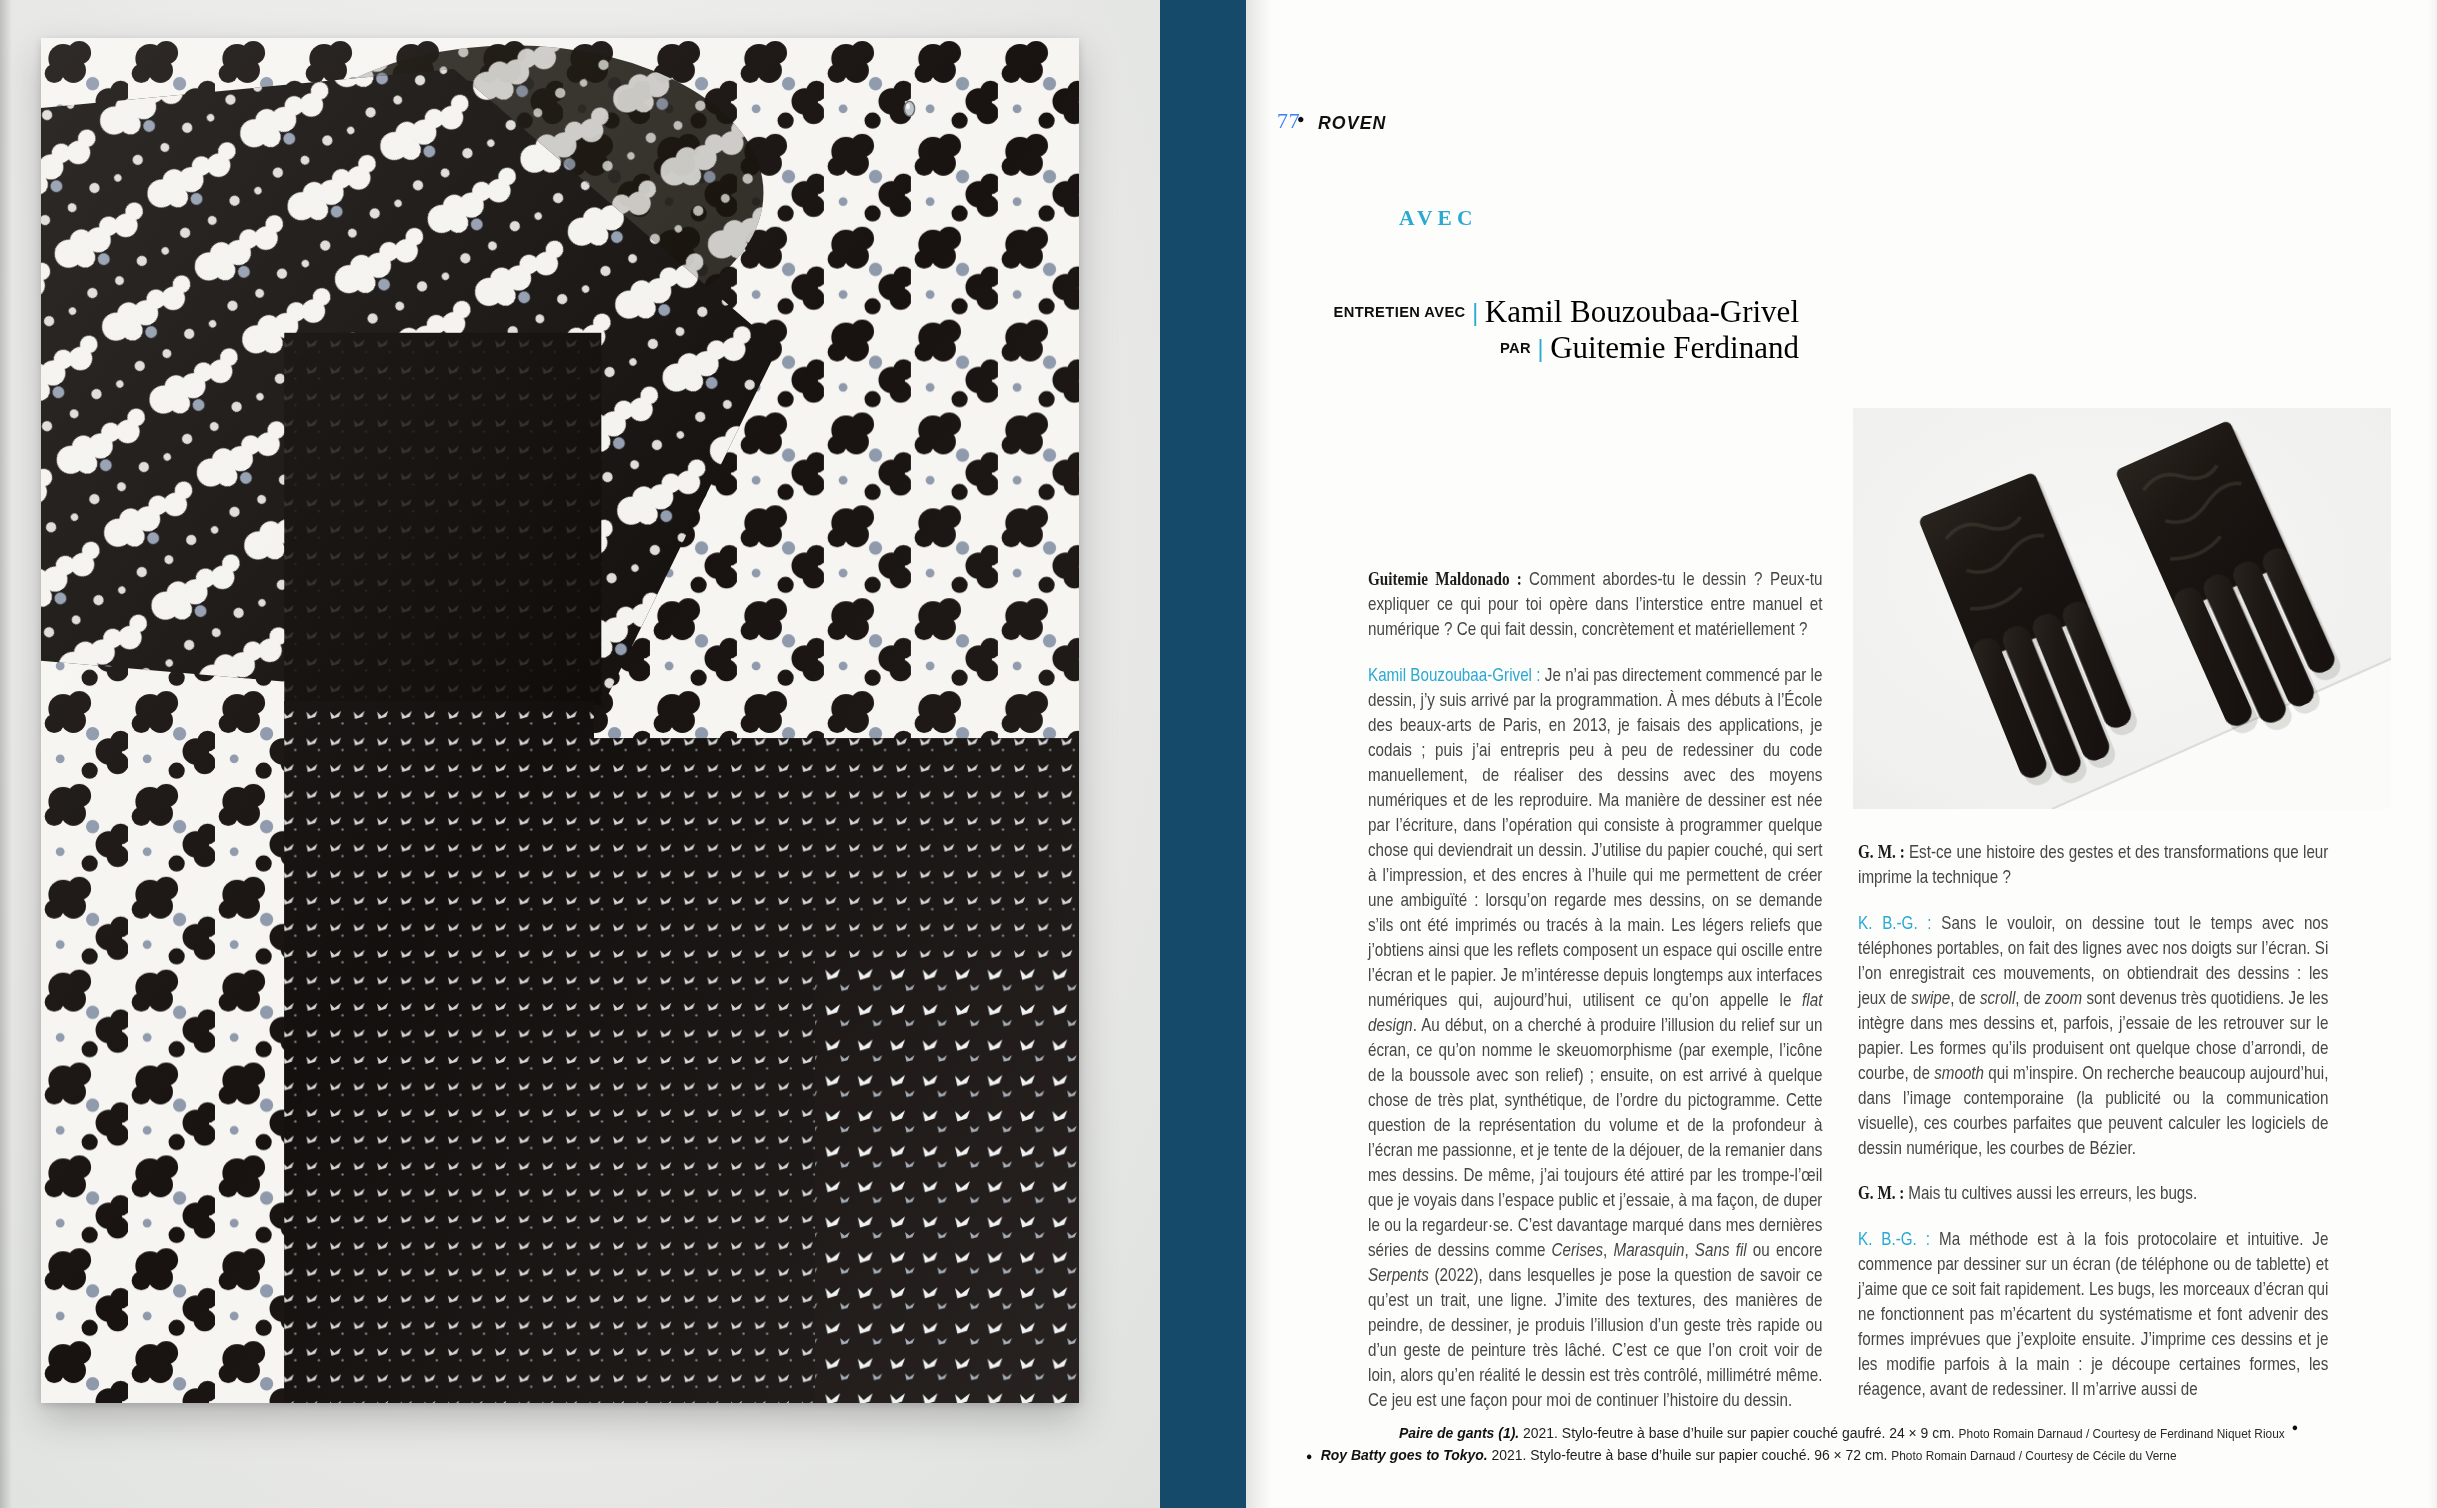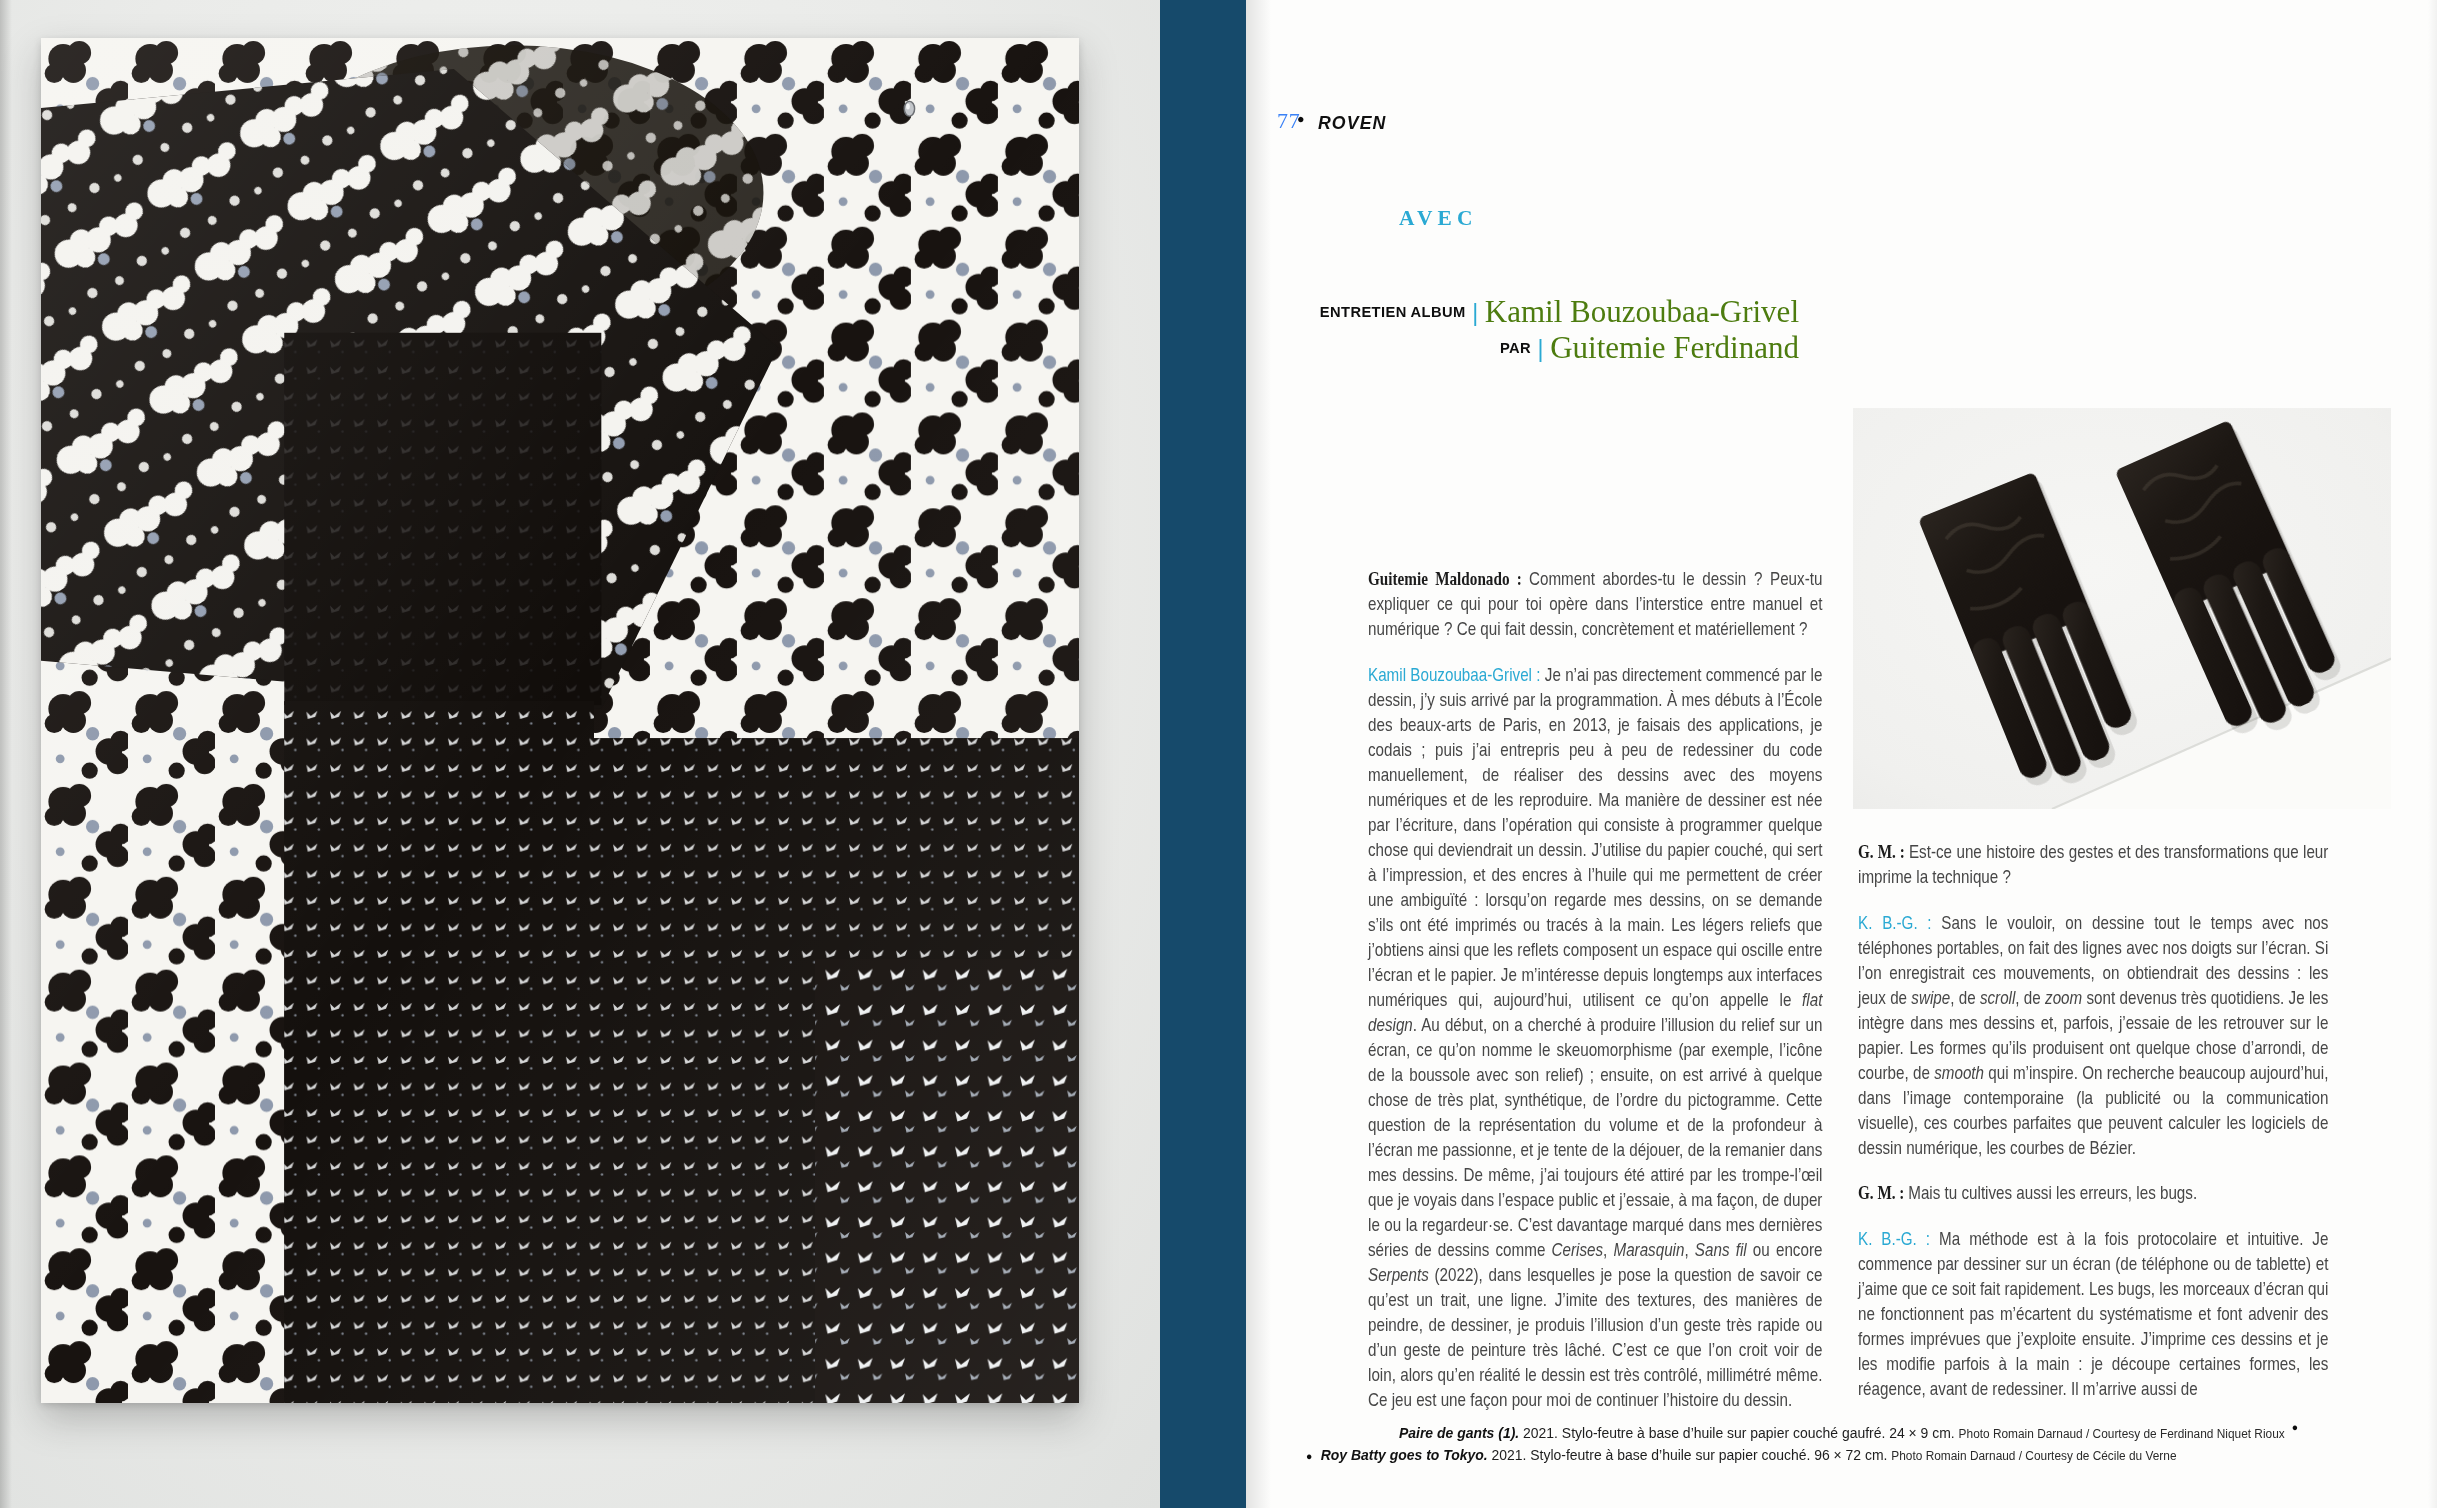--- a/index.html
+++ b/index.html
@@ -32,21 +32,21 @@
   .magname{left:72px;top:113px;font-size:17.7px;font-weight:bold;font-style:italic;letter-spacing:1.1px;color:#101010;}
 
   .kicker{left:153px;top:206px;font-family:"Liberation Serif",serif;font-weight:bold;
           font-size:21.4px;letter-spacing:5.2px;color:var(--cyan,#2aa9d3);}
   .title{left:138px;top:243px;font-size:30px;letter-spacing:1.6px;color:var(--title,#1d4c66);}
 
   .byline{right:639px;top:296px;text-align:right;white-space:nowrap;line-height:1;}
   .byline .row{margin-bottom:5.2px;}
   .by-label{font-size:14.7px;font-weight:bold;letter-spacing:0.4px;color:#0e0e0e;position:relative;top:-5.2px;}
   .by-sep{color:var(--cyan,#2aa9d3);font-size:23px;margin:0 6.6px;position:relative;top:-1.5px;font-weight:300;}
-  .by-name{font-family:"Liberation Serif",serif;font-size:31px;color:#4d7c0f;}
+  .by-name{font-family:"Liberation Serif",serif;font-size:31px;color:#000000;}
 
   
   .col{position:absolute;}
   .col-inner{transform:scaleX(0.8);transform-origin:0 0;
              font-size:19px;line-height:25px;color:#464646;text-align:justify;}
   .col-left{left:122px;top:566px;width:454px;height:844px;}
   .col-left .col-inner{width:568px;}
   .col-right{left:612px;top:839px;width:470px;height:590px;}
   .col-right .col-inner{width:588px;}
   .para{margin:0 0 20.6px 0;}
@@ -155,21 +155,21 @@
 <div class="sheet">
 
   <div class="abs page-num">77</div>
   <div class="abs hdr-dot">●</div>
   <div class="abs magname">ROVEN</div>
 
   <div class="abs kicker">AVEC</div>
 
   <div class="abs byline">
     <div class="row">
-      <span class="by-label">ENTRETIEN ALBUM</span><span class="by-sep">|</span><span class="by-name">Kamil Bouzoubaa-Grivel</span>
+      <span class="by-label">ENTRETIEN AVEC</span><span class="by-sep">|</span><span class="by-name">Kamil Bouzoubaa-Grivel</span>
     </div>
     <div class="row">
       <span class="by-label">PAR</span><span class="by-sep">|</span><span class="by-name">Guitemie Ferdinand</span>
     </div>
   </div>
 
   <div class="abs figure">
     <svg width="538" height="401" viewBox="0 0 730 544">
       <defs>
         <linearGradient id="gGlove" x1="0" y1="0" x2="0.4" y2="1">

